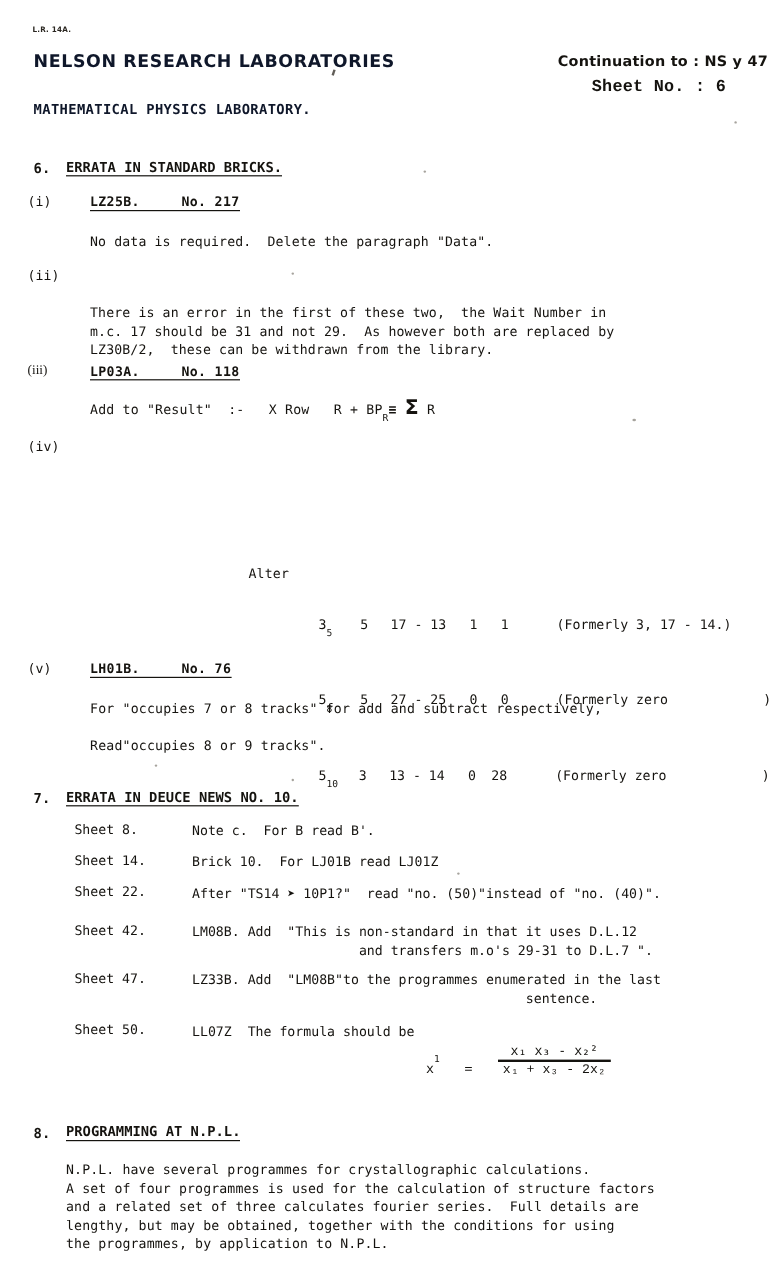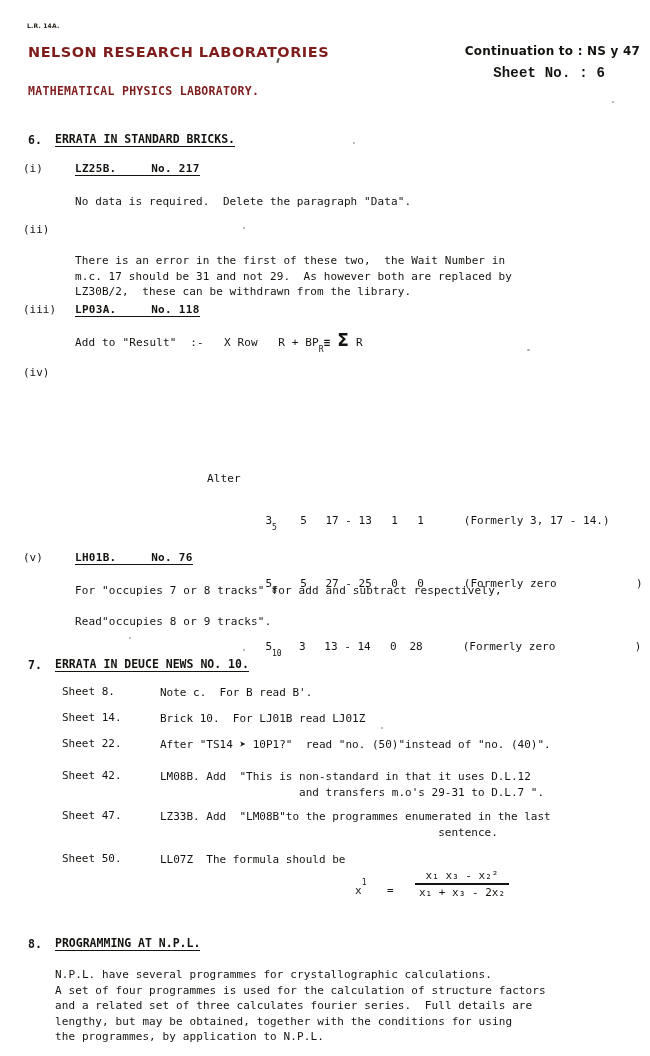--- a/index.html
+++ b/index.html
@@ -32,21 +32,21 @@
     position: absolute; left: 27px; top: 22px;
     font-family: "DejaVu Sans", sans-serif;
     font-size: 6px; font-weight: bold; letter-spacing: 0.2px;
     color: #2a2620; white-space: pre;
     transform: scaleY(1.05);
   }
   .hdr-line {
     position: absolute;
     font-family: "DejaVu Sans", sans-serif;
     font-weight: bold;
-    color: #7f1d1d;
+    color: #0f172a;
     white-space: pre;
   }
   .org1 { left: 28px; top: 44px; font-size: 14.5px; letter-spacing: 0.5px; }
   .org2 { left: 28px; top: 63px; font-size: 14.5px; letter-spacing: 0.5px; }
   .org3 {
     left: 28px; top: 84px; font-size: 11.5px; letter-spacing: 0.3px;
     font-family: "DejaVu Sans Mono", monospace; font-weight: bold;
   }
   .cont {
     position: absolute; right: 10px; top: 44px;
@@ -85,21 +85,21 @@
   
   .altertbl { position: absolute; font-size: 11px; line-height: 21px; white-space: pre; }
   .altertbl .col { display: inline-block; text-align: right; }
 
   
   .frac { position: absolute; font-size: 11px; }
   .frac .eqx { position: absolute; white-space: pre; }
   .fracbox { position: absolute; text-align: center; }
   .fracbox .num { display: block; white-space: pre; padding: 0 4px 1px 4px; }
   .fracbox .bar { display: block; height: 1.6px; background: #15130f; }
-  .fracbox .den { display: block; white-space: pre; padding: 1px 4px 0 4px; }
+  .fracbox .den { display: block; white-space: pre; padding: 1px 4px 0 4px; font-family: Liberation Mono, monospace; }
 
   
   .sh-label { position: absolute; font-size: 11px; white-space: pre; }
   .sh-body  { position: absolute; font-size: 11px; white-space: pre; line-height: 15.5px; }
 
   .speck { position: absolute; background: #5d574d; border-radius: 50%; opacity: .55; }
 </style>
 </head>
 <body>
 
@@ -119,21 +119,21 @@
 
   <div class="rnum" style="left:23px; top:162px;">(i)</div>
   <div class="brickhead" style="left:75px; top:162px;">LZ25B.     No. 217</div>
   <div class="blk" style="left:75px; top:194px;">No data is required.  Delete the paragraph "Data".</div>
 
   <div class="rnum" style="left:23px; top:223px;">(ii)</div>
   <div class="blk" style="left:75px; top:253px;">There is an error in the first of these two,  the Wait Number in
 m.c. 17 should be 31 and not 29.  As however both are replaced by
 LZ30B/2,  these can be withdrawn from the library.</div>
 
-  <div class="rnum" style="left:23px; top:303px;">(iii)</div>
+  <div class="rnum" style="left:23px; top:303px;font-family:Liberation Serif, serif;">(iii)</div>
   <div class="brickhead" style="left:75px; top:303px;">LP03A.     No. 118</div>
   <div class="t" style="left:75px; top:333px;"><span>Add to "Result"  :-   X Row   R + BP</span><sub>R</sub><span class="equiv">≡</span> <span class="sigma">Σ</span> <span>R</span></div>
 
   <div class="rnum" style="left:23px; top:366px;">(iv)</div>
 
   <div class="t" style="left:207px; top:471px;">Alter</div>
 
   <div class="altertbl" style="left:262px; top:468px;">
     <div><span class="col" style="width:10px;">3</span><sub>5</sub><span class="col" style="width:30px;">5</span><span class="col" style="width:65px;">17 - 13</span><span class="col" style="width:26px;">1</span><span class="col" style="width:26px;">1</span><span class="col" style="width:222px; text-align:left; padding-left:40px;">(Formerly 3, 17 - 14.)</span></div>
     <div><span class="col" style="width:10px;">5</span><sub>8</sub><span class="col" style="width:30px;">5</span><span class="col" style="width:65px;">27 - 25</span><span class="col" style="width:26px;">0</span><span class="col" style="width:26px;">0</span><span class="col" style="width:222px; text-align:left; padding-left:40px;">(Formerly zero            )</span></div>

